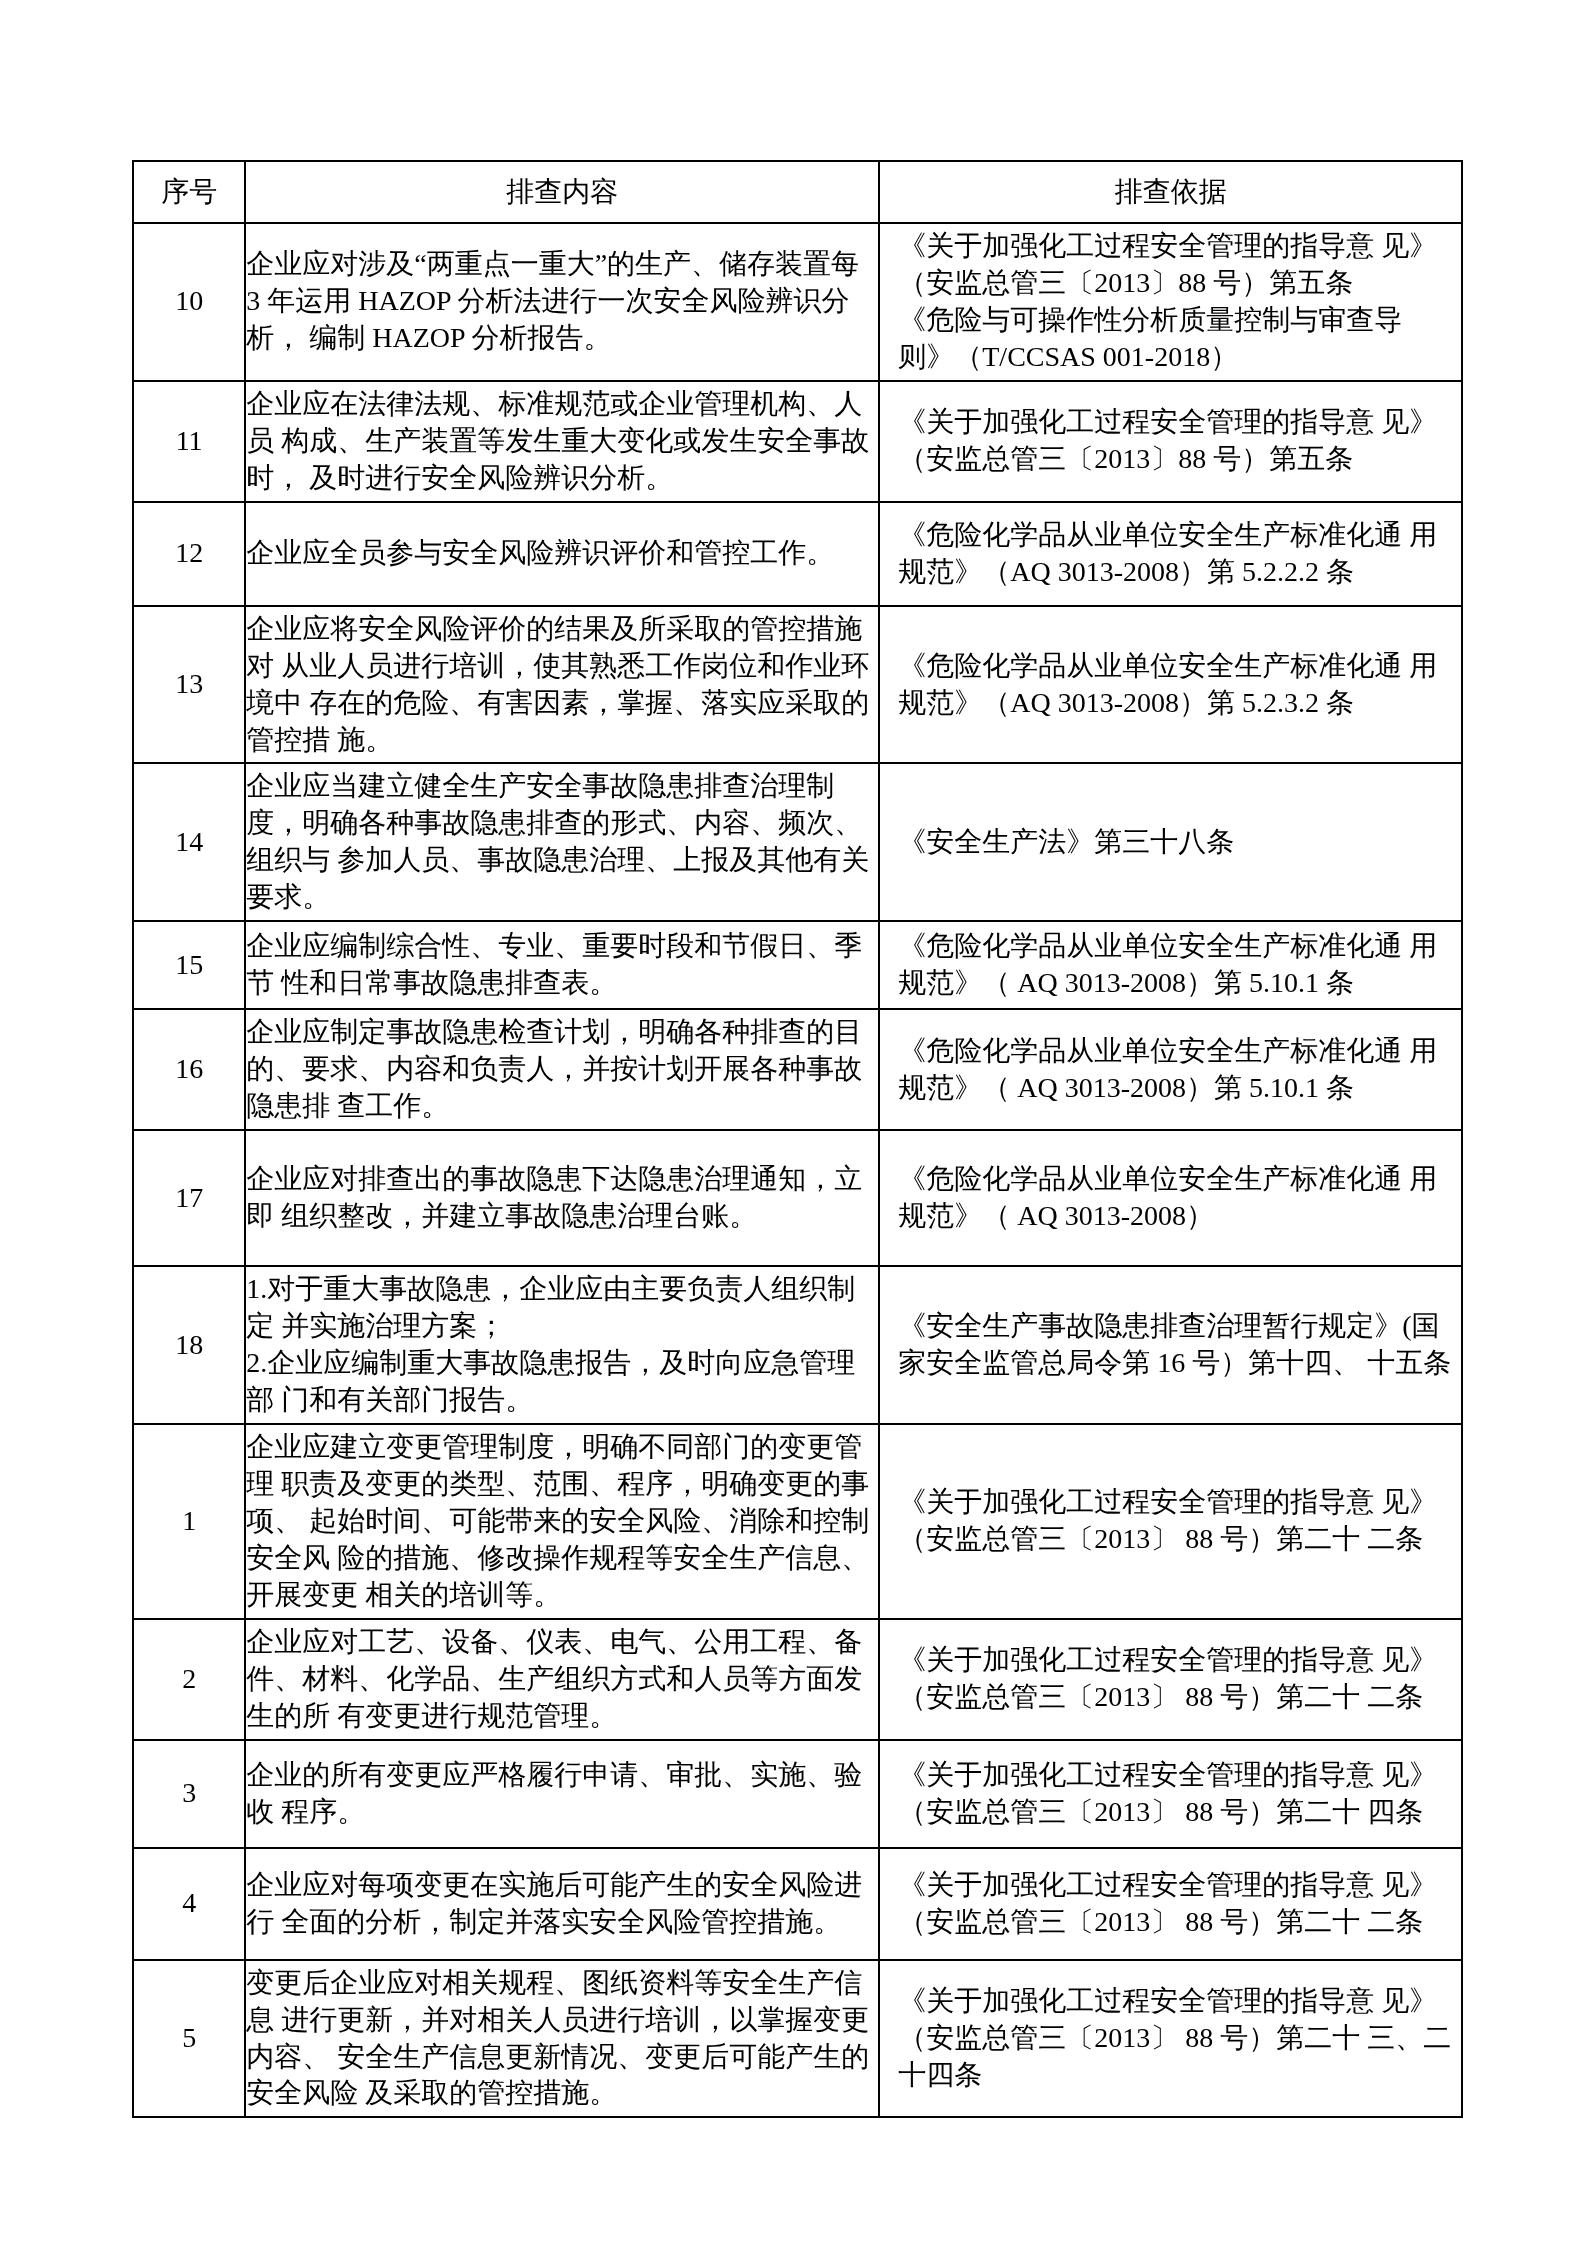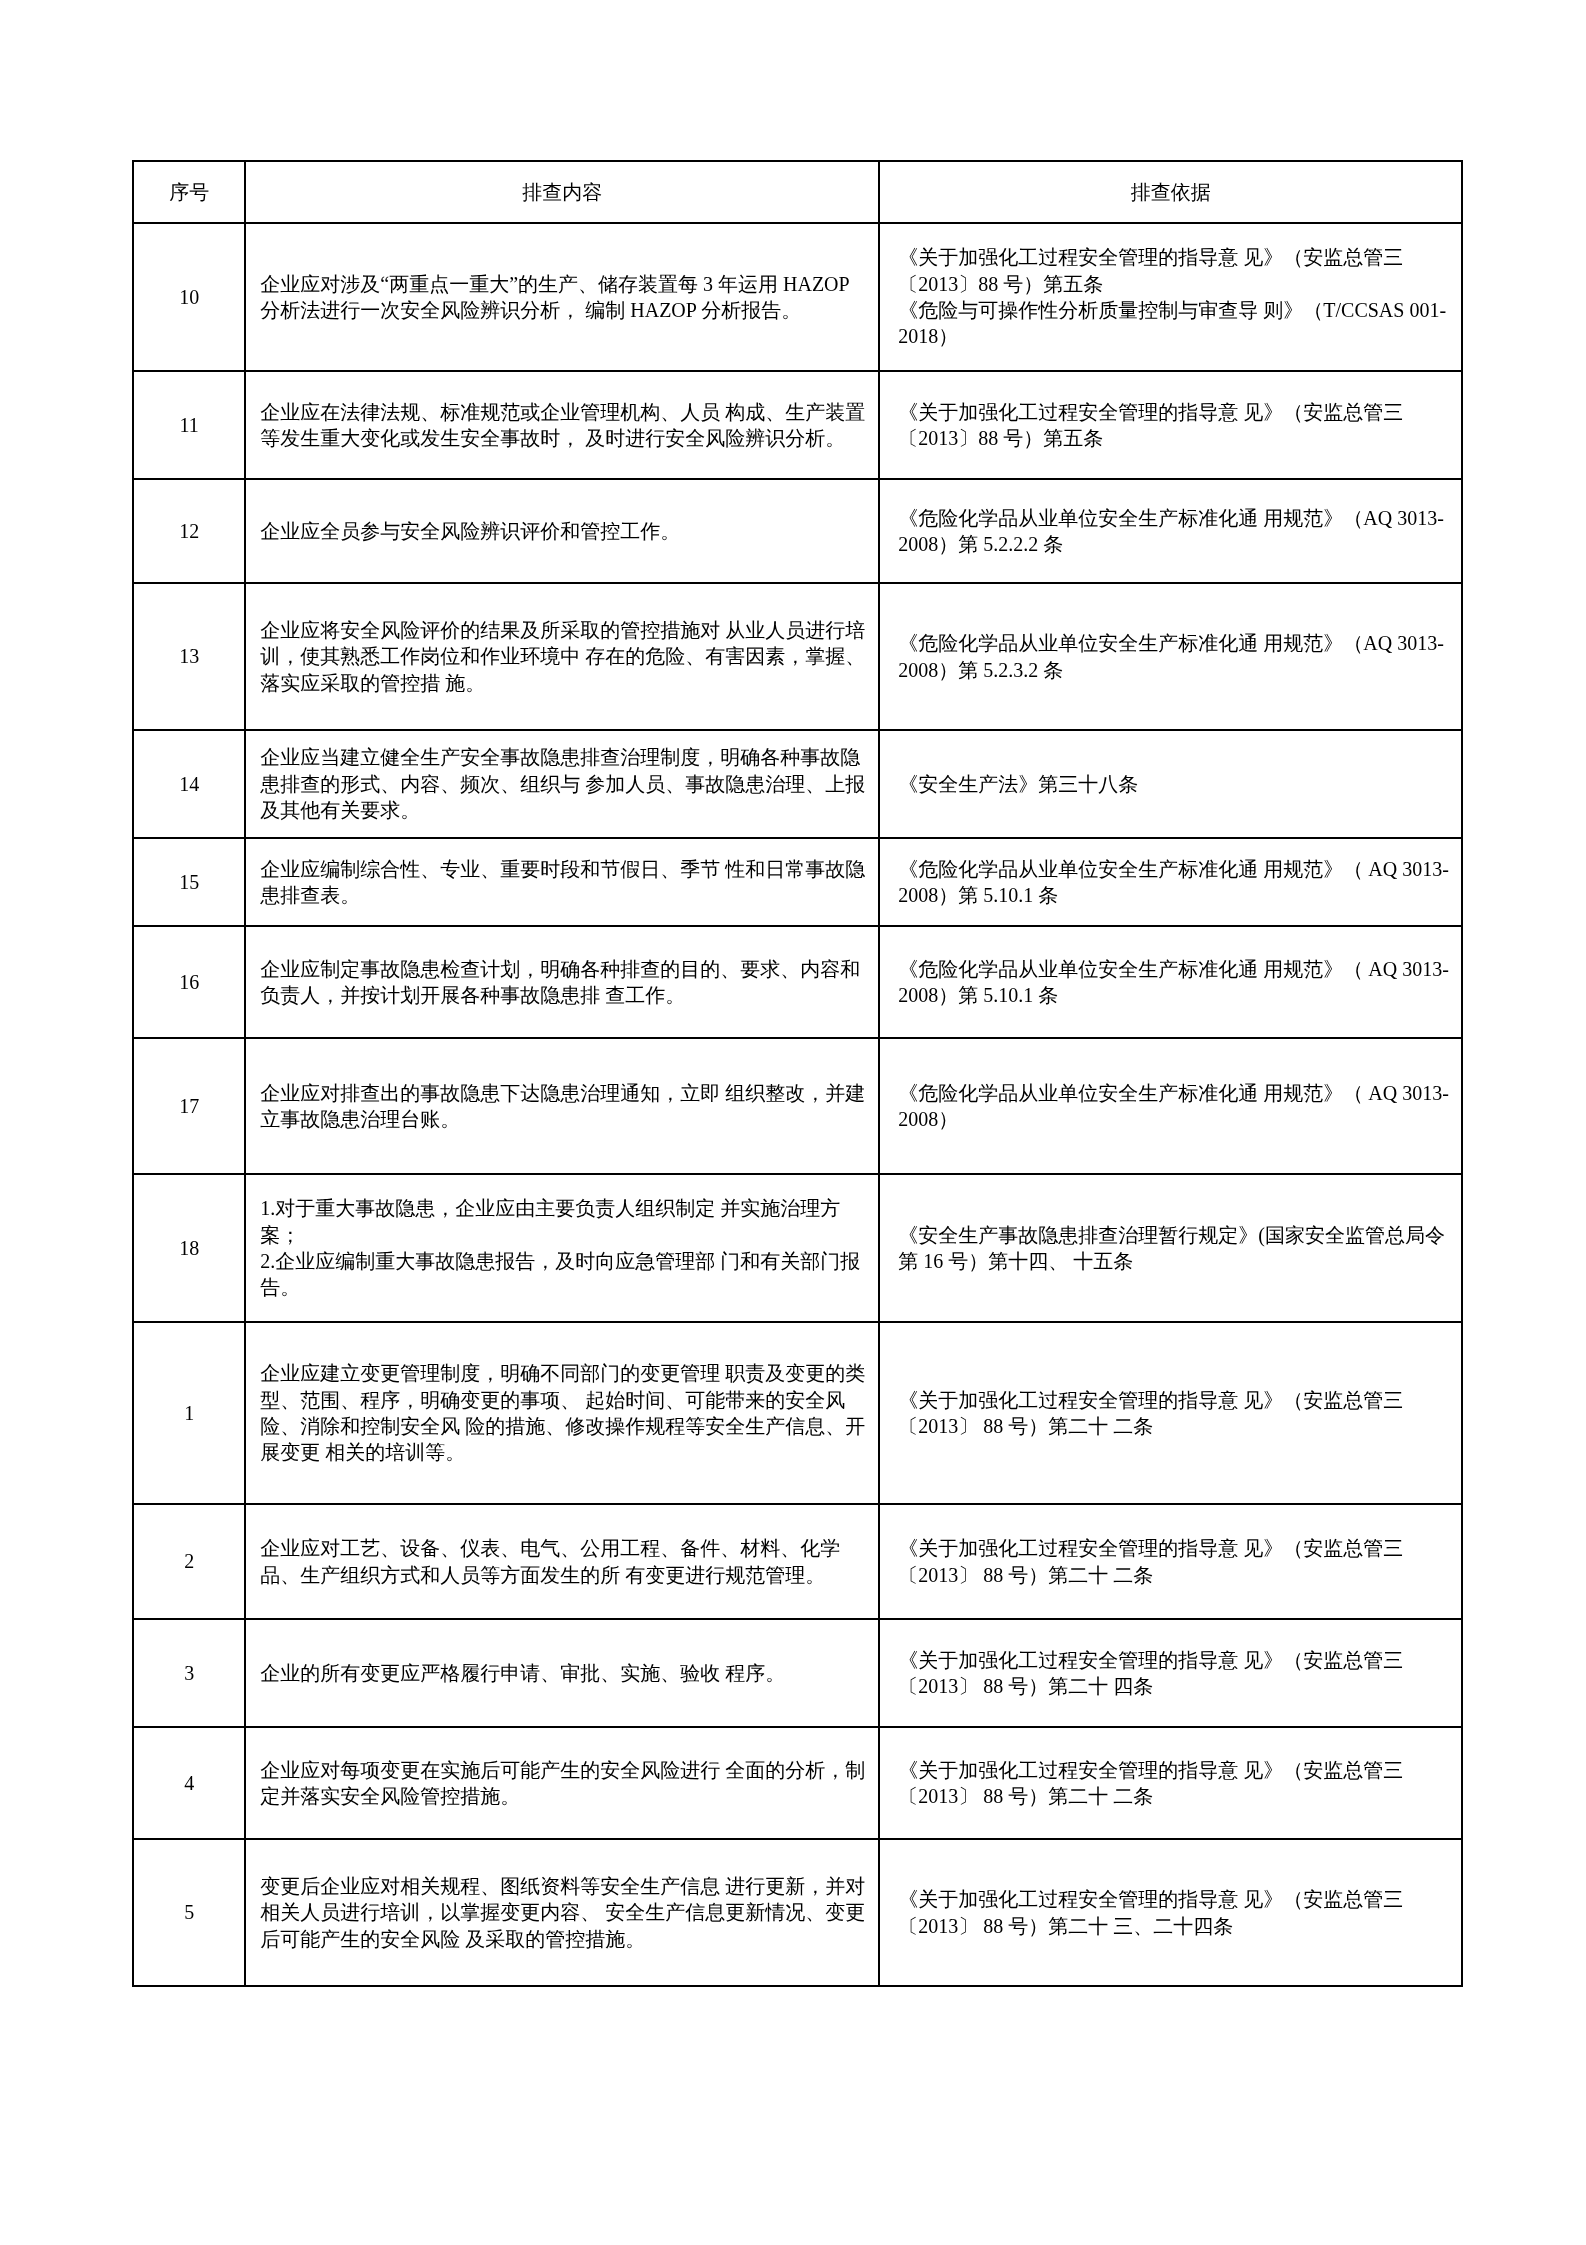--- a/index.html
+++ b/index.html
@@ -16,21 +16,21 @@
   .page {
     box-sizing: border-box;
     width: 1586px;
     height: 2245px;
     padding: 160px 123px 0 132px;
   }
   table.doc-table {
     border-collapse: collapse;
     table-layout: fixed;
     width: 1331px;
-    font-size: 20px;
+    font-size: 28px;
     line-height: 1.32;
   }
   table.doc-table th,
   table.doc-table td {
     border: 2px solid #000000;
     vertical-align: middle;
     font-weight: normal;
     box-sizing: border-box;
   }
   th.c-idx, col.c-idx { width: 105px; }
@@ -39,21 +39,21 @@
 
   thead tr { height: 62px; }
   thead th { text-align: center; padding: 2px 4px; }
 
   td.c-idx {
     text-align: center;
     padding: 2px 4px;
   }
   td.c-content {
     text-align: left;
-    padding: 4px 8px 4px 14px;
+    padding: 4px 8px 4px 0;
   }
   td.c-basis {
     text-align: left;
     padding: 4px 6px 4px 18px;
   }
   td p {
     margin: 0;
   }
   td.section {
     border-left: 2px solid #000;

